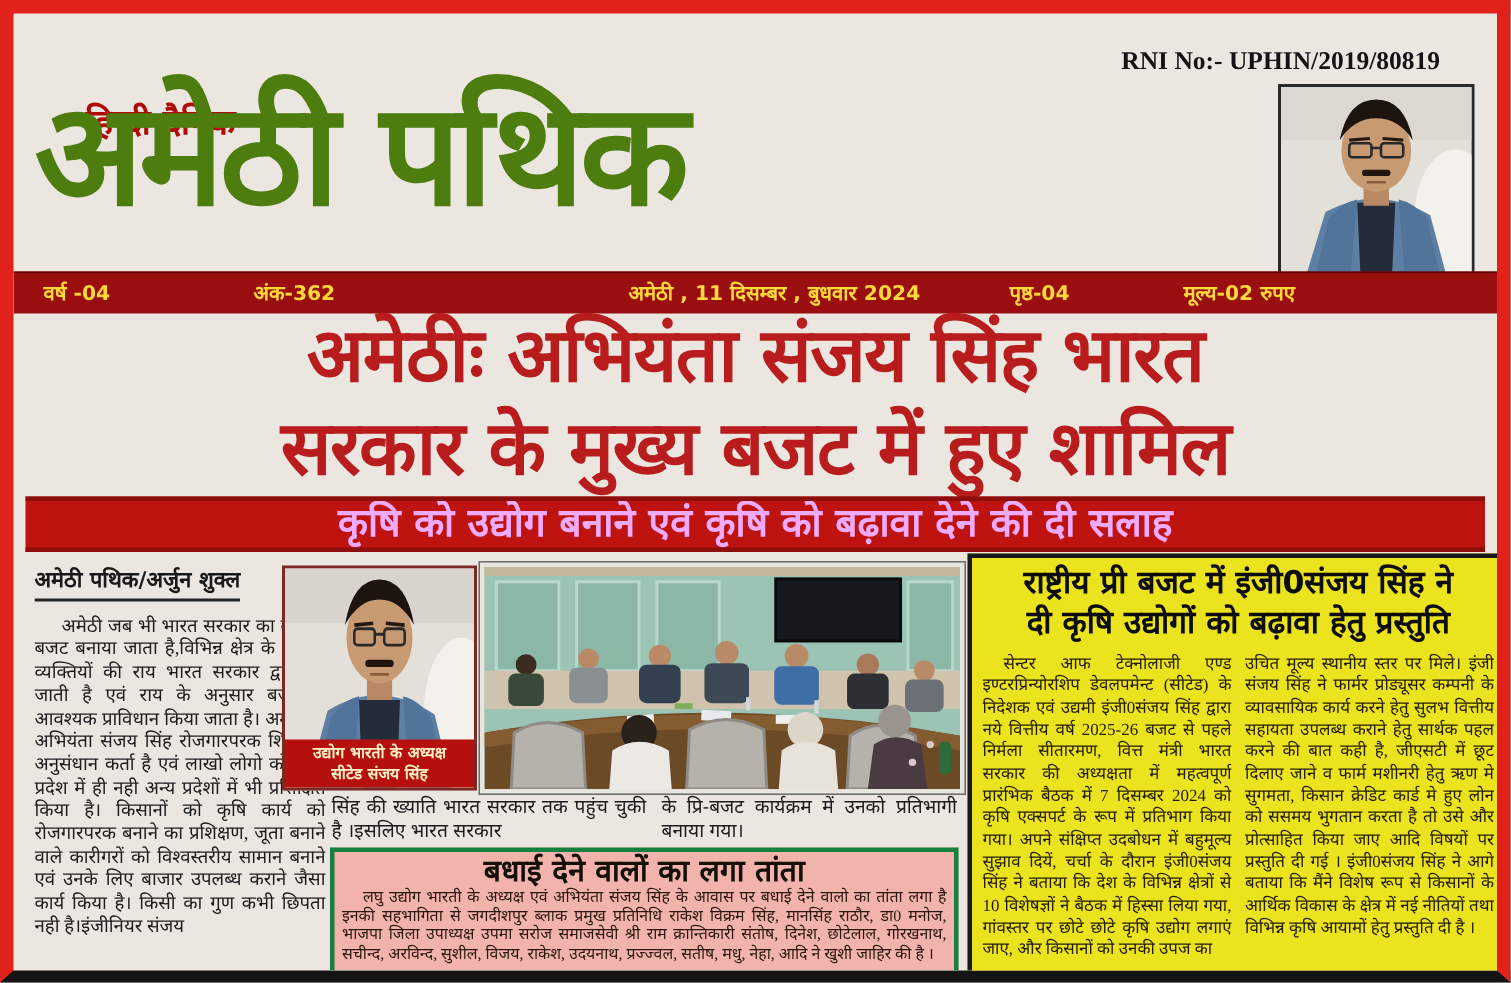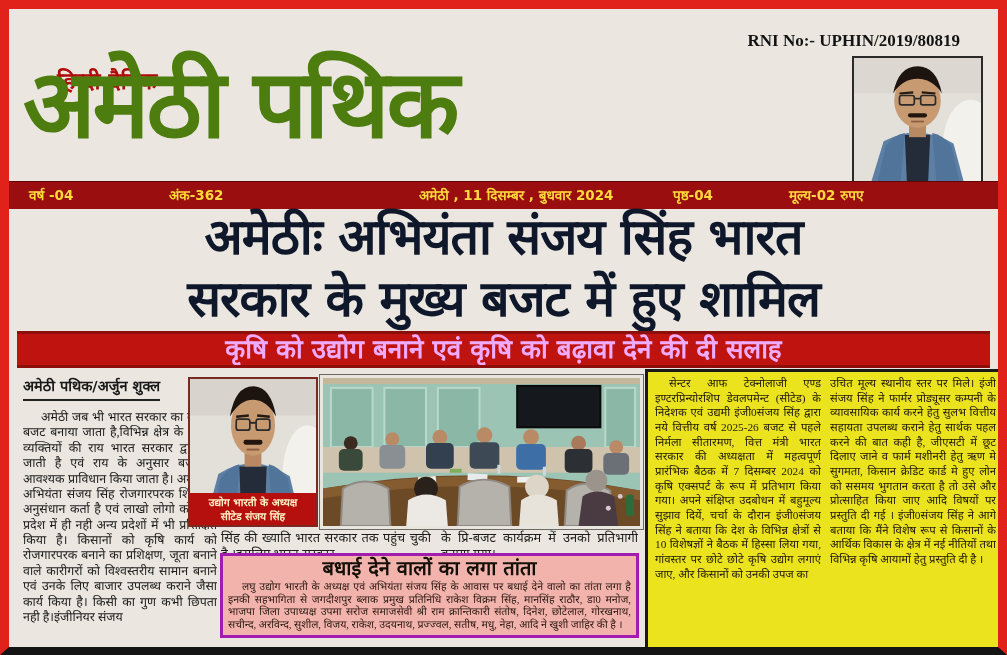--- a/index.html
+++ b/index.html
@@ -29,21 +29,21 @@
   
   .info-strip{left:0;top:172px;width:989px;height:27px;background:#9a0e10;border-top:1px solid #5f0707;}
   .info-strip span{position:absolute;top:4px;font-size:13.5px;font-weight:800;color:#ffd83a;white-space:nowrap;}
   .info-year{left:20px;}
   .info-issue{left:160px;}
   .info-date{left:410px;}
   .info-pages{left:664px;}
   .info-price{left:780px;}
 
   
-  .lead-headline{left:0;top:198px;width:989px;text-align:center;color:#0f172a;
+  .lead-headline{left:0;top:198px;width:989px;text-align:center;color:#b91c1c;
     font-size:50px;font-weight:800;line-height:1.23;letter-spacing:-1px;}
   .sub-strip{left:8px;top:322px;width:973px;height:31px;background:#bf1310;
     border-top:3px solid #8c0f0c;border-bottom:3px solid #8c0f0c;
     text-align:center;color:#f0abfc;font-size:26px;font-weight:700;line-height:31px;white-space:nowrap;overflow:hidden;}
 
   
   .byline-col{left:14px;top:366px;width:194px;height:275px;overflow:hidden;}
   .byline{display:inline-block;font-size:14.5px;font-weight:800;color:#191919;
     padding-bottom:4px;border-bottom:2px solid #222;margin-bottom:9px;}
   .left-body{font-size:12.4px;line-height:1.24;text-align:justify;color:#1c1c1c;
@@ -59,22 +59,22 @@
   .meeting-photo{left:311px;top:366px;width:317px;height:148px;border:3px solid #e8e5df;outline:1px solid #6d6a66;background:#9cc4b4;}
   .meeting-photo svg{display:block;width:100%;height:100%;}
 
   
   .mid-col{top:521px;font-size:12.8px;line-height:1.28;text-align:justify;color:#1c1c1c;
     font-family:Liberation Sans, sans-serif;height:34px;overflow:hidden;}
   .mid-col-1{left:212px;width:210px;}
   .mid-col-2{left:432px;width:197px;}
 
   
-  .congrats-box{left:211px;top:544px;width:419px;height:85px;background:#f3b3ad;
-    border:3px solid #a21caf;box-sizing:border-box;overflow:hidden;}
+  .congrats-box{left:211px;top:556px;width:419px;height:85px;background:#f3b3ad;
+    border:3px solid #15803d;box-sizing:border-box;overflow:hidden;}
   .congrats-head{text-align:center;font-size:20px;font-weight:800;color:#141008;line-height:1.1;margin:1px 0 2px 0;}
   .congrats-body{font-size:10.6px;line-height:1.2;text-align:justify;color:#2a1810;padding:0 5px;
     font-family:"Liberation Serif", serif;}
   .congrats-body .indent{width:14px;}
 
   
   .budget-box{left:636px;top:360px;width:361px;height:287px;background:#ece31f;
     border:3px solid #191919;box-sizing:border-box;overflow:hidden;}
   .budget-head{text-align:center;font-size:21px;font-weight:800;color:#0d0d0d;line-height:1.3;margin:3px 2px 2px 2px;}
   .budget-cols{display:flex;gap:9px;padding:4px 7px 0 7px;}
@@ -212,19 +212,23 @@
 
   <div class="abs mid-col mid-col-1">सिंह की ख्याति भारत सरकार तक पहुंच चुकी है ।इसलिए भारत सरकार</div>
   <div class="abs mid-col mid-col-2">के प्रि-बजट कार्यक्रम में उनको प्रतिभागी बनाया गया।</div>
 
   <div class="abs congrats-box">
     <div class="congrats-head">बधाई देने वालों का लगा तांता</div>
     <div class="congrats-body"><span class="indent"></span><span>लघु उद्योग भारती के अध्यक्ष एवं अभियंता संजय सिंह के आवास पर बधाई देने वालो का तांता लगा है इनकी सहभागिता से जगदीशपुर ब्लाक प्रमुख प्रतिनिधि राकेश विक्रम सिंह, मानसिंह राठौर, डा0 मनोज, भाजपा जिला उपाध्यक्ष उपमा सरोज समाजसेवी श्री राम क्रान्तिकारी संतोष, दिनेश, छोटेलाल, गोरखनाथ, सचीन्द, अरविन्द, सुशील, विजय, राकेश, उदयनाथ, प्रज्ज्वल, सतीष, मधु, नेहा, आदि ने खुशी जाहिर की है ।</span></div>
   </div>
 
   <div class="abs budget-box">
+    <div class="budget-head">
+      <div>राष्ट्रीय प्री बजट में इंजी0संजय सिंह ने</div>
+      <div>दी कृषि उद्योगों को बढ़ावा हेतु प्रस्तुति</div>
+    </div>
     <div class="budget-cols">
       <div class="budget-col"><span class="indent"></span><span>सेन्टर आफ टेक्नोलाजी एण्ड इण्टरप्रिन्योरशिप डेवलपमेन्ट (सीटेड) के निदेशक एवं उद्यमी इंजी0संजय सिंह द्वारा नये वित्तीय वर्ष 2025-26 बजट से पहले निर्मला सीतारमण, वित्त मंत्री भारत सरकार की अध्यक्षता में महत्वपूर्ण प्रारंभिक बैठक में 7 दिसम्बर 2024 को कृषि एक्सपर्ट के रूप में प्रतिभाग किया गया।  अपने संक्षिप्त उदबोधन में बहुमूल्य सुझाव दियें, चर्चा के दौरान इंजी0संजय सिंह ने बताया कि देश के विभिन्न क्षेत्रों से 10 विशेषज्ञों ने बैठक में हिस्सा लिया गया, गांवस्तर पर छोटे छोटे कृषि उद्योग लगाएं जाए, और किसानों को उनकी उपज का</span></div>
       <div class="budget-col">उचित मूल्य स्थानीय स्तर पर मिले। इंजी संजय सिंह ने फार्मर प्रोड्यूसर कम्पनी के व्यावसायिक कार्य करने हेतु सुलभ वित्तीय सहायता उपलब्ध कराने हेतु सार्थक पहल करने की बात कही है, जीएसटी में छूट दिलाए जाने व फार्म मशीनरी हेतु ऋण मे सुगमता, किसान क्रेडिट कार्ड मे हुए लोन को ससमय भुगतान करता है तो उसे और प्रोत्साहित किया जाए आदि विषयों पर प्रस्तुति दी गई । इंजी0संजय सिंह ने आगे बताया कि मैंने विशेष रूप  से किसानों के आर्थिक विकास के क्षेत्र में नई नीतियों तथा विभिन्न कृषि आयामों हेतु प्रस्तुति दी है ।</div>
     </div>
   </div>
 
 </div>
 
 </body></html>

